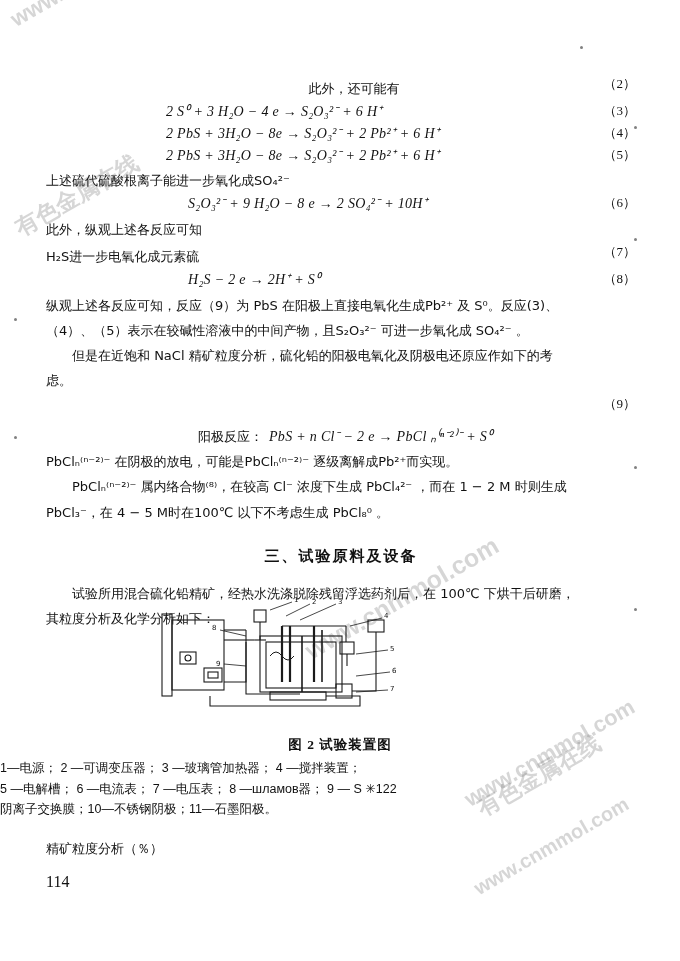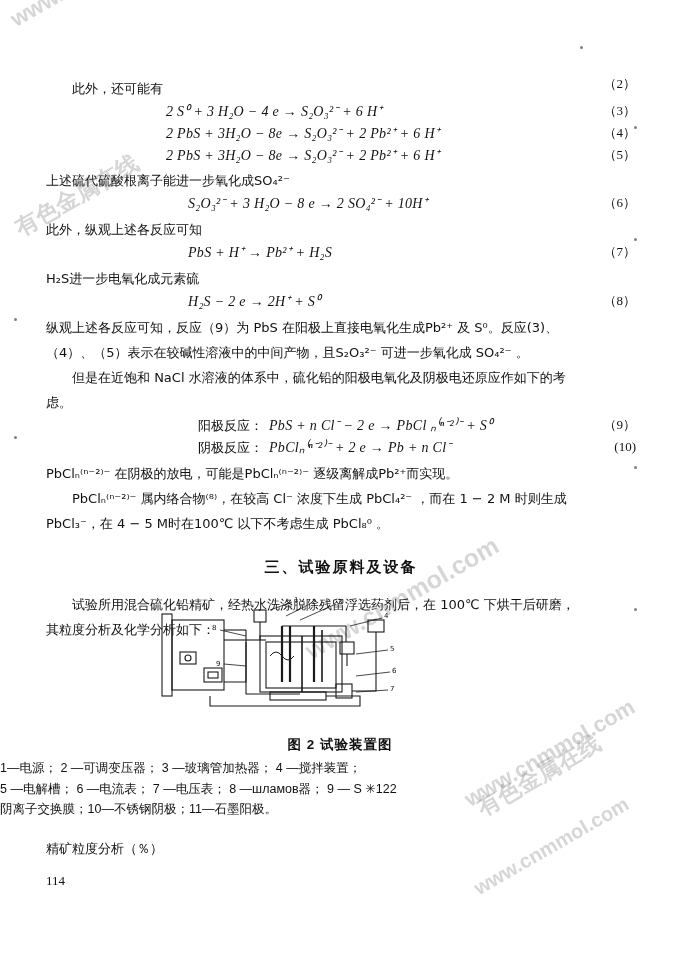--- a/index.html
+++ b/index.html
@@ -78,21 +78,21 @@
   .eq-indent-c { padding-left: 142px; }
   .eq-indent-d { padding-left: 152px; }
   .eq-num {
     position: absolute;
     right: 0;
     font-family: "Liberation Serif", serif;
     font-size: 13px;
   }
   .para { margin: 5px 0 2px 0; }
   .para.indent { text-indent: 26px; }
-  .sub-indent { padding-left: 26px; }
+  .sub-indent { padding-left: 26px; text-align: center; }
 
   .math {
     font-family: "Liberation Serif", serif;
     font-style: italic;
     font-size: 14px;
     letter-spacing: .3px;
   }
 
   .cn { font-family: "DejaVu Sans", sans-serif; font-size: 13px; }
 
@@ -111,21 +111,21 @@
     left: 150px;
     top: 596px;
     width: 300px;
     height: 126px;
   }
   .fig-caption {
     position: absolute;
     left: 0; right: 0;
     top: 736px;
     text-align: center;
-    font-family: Liberation Sans, sans-serif;
+    font-family: Liberation Serif, serif;
     font-weight: bold;
     font-size: 13.5px;
     letter-spacing: 1px;
   }
   .fig-legend {
     position: absolute;
     left: 0; right: 0;
     top: 758px;
     font-family: Liberation Sans, sans-serif;
     font-size: 12.5px;
@@ -138,21 +138,21 @@
     left: 46px;
     top: 840px;
     font-family: "DejaVu Sans", sans-serif;
     font-size: 13px;
   }
   .pagenum {
     position: absolute;
     left: 46px;
     top: 873px;
     font-family: "Liberation Serif", serif;
-    font-size: 13px;
+    font-size: 16px;
   }
 </style>
 </head>
 <body>
 
 <div class="page">
 
   <div class="wm wm-1">www.cnmmol.com</div>
   <div class="wm-cn wm-cn-1">有色金属在线</div>
   <div class="wm wm-2">www.cnmmol.com</div>
@@ -187,54 +187,48 @@
     </div>
 
     <div class="row eq-indent-b">
       <span class="math">2 PbS + 3H₂O − 8e → S₂O₃²⁻ + 2 Pb²⁺ + 6 H⁺</span>
       <span class="eq-num">（5）</span>
     </div>
 
     <div class="para cn">上述硫代硫酸根离子能进一步氧化成SO₄²⁻</div>
 
     <div class="row eq-indent-c">
-      <span class="math">S₂O₃²⁻ + 3 H₂O − 8 e → 2 SO₄²⁻ + 10H⁺</span>
+      <span class="math">S₂O₃²⁻ + 9 H₂O − 8 e → 2 SO₄²⁻ + 10H⁺</span>
       <span class="eq-num">（6）</span>
     </div>
 
     <div class="para cn">此外，纵观上述各反应可知</div>
 
     <div class="row eq-indent-c">
-      <span class="math">PbS + H⁺ → Pb²⁺ + H₂S</span>
       <span class="eq-num">（7）</span>
     </div>
 
     <div class="para cn">H₂S进一步电氧化成元素硫</div>
 
     <div class="row eq-indent-c">
       <span class="math">H₂S − 2 e → 2H⁺ + S⁰</span>
       <span class="eq-num">（8）</span>
     </div>
 
     <div class="para cn">纵观上述各反应可知，反应（9）为 PbS 在阳极上直接电氧化生成Pb²⁺ 及 S⁰。反应(3)、</div>
     <div class="para cn">（4）、（5）表示在较碱性溶液中的中间产物，且S₂O₃²⁻ 可进一步氧化成 SO₄²⁻ 。</div>
-    <div class="para indent cn">但是在近饱和 NaCl 水溶液的体系中，硫化铅的阳极电氧化及阴极电还原应作如下的考</div>
+    <div class="para indent cn">但是在近饱和 NaCl 精矿粒度分析，硫化铅的阳极电氧化及阴极电还原应作如下的考</div>
     <div class="para cn">虑。</div>
 
     <div class="row eq-indent-d">
       <span class="cn">阳极反应：</span>
-      <span class="math" style="margin-left:6px;">PbS + n Cl⁻ − 2 e → PbCl ₙ⁽ⁿ⁻²⁾⁻ + S⁰</span>
+      <span class="math" style="margin-left:6px;margin-top:32px;">PbS + n Cl⁻ − 2 e → PbCl ₙ⁽ⁿ⁻²⁾⁻ + S⁰</span>
       <span class="eq-num">（9）</span>
     </div>
 
-    <div class="row eq-indent-d">
-      <span class="cn">阴极反应：</span>
-      <span class="math" style="margin-left:6px;">PbClₙ⁽ⁿ⁻²⁾⁻ + 2 e → Pb + n Cl⁻</span>
-      <span class="eq-num">(10)</span>
-    </div>
 
     <div class="para cn">PbClₙ⁽ⁿ⁻²⁾⁻ 在阴极的放电，可能是PbClₙ⁽ⁿ⁻²⁾⁻ 逐级离解成Pb²⁺而实现。</div>
     <div class="para indent cn">PbClₙ⁽ⁿ⁻²⁾⁻ 属内络合物⁽⁸⁾，在较高 Cl⁻ 浓度下生成 PbCl₄²⁻ ，而在 1 − 2 M 时则生成</div>
     <div class="para cn">PbCl₃⁻，在 4 − 5 M时在100℃ 以下不考虑生成 PbCl₈⁰ 。</div>
 
     <div class="section-title">三、试验原料及设备</div>
 
     <div class="para indent cn">试验所用混合硫化铅精矿，经热水洗涤脱除残留浮选药剂后，在 100℃ 下烘干后研磨，</div>
     <div class="para cn">其粒度分析及化学分析如下：</div>
   </div>

